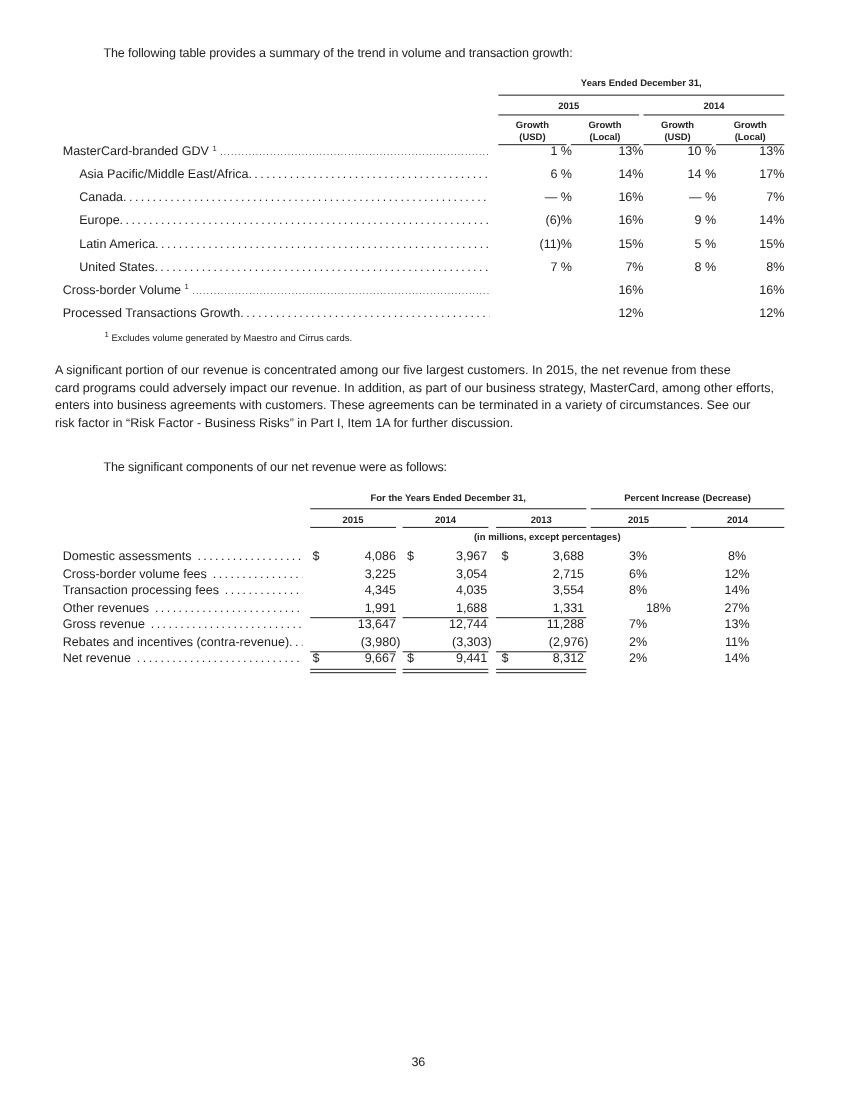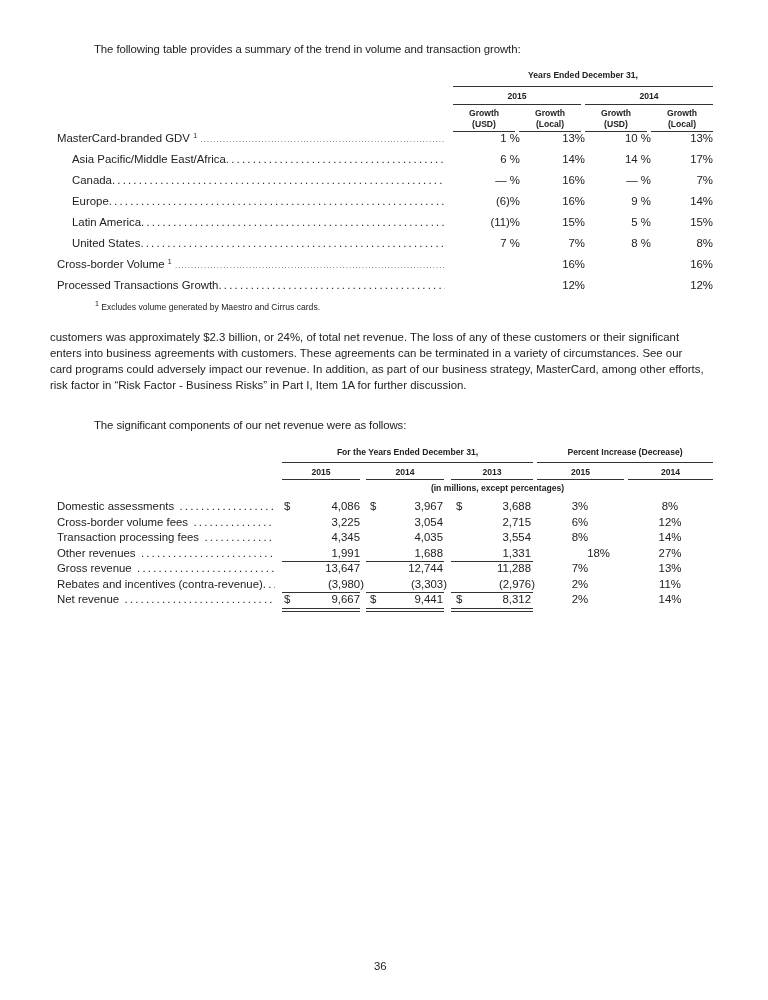--- a/index.html
+++ b/index.html
@@ -111,23 +111,23 @@
       </div>
     </div>
 
   <div class="abs fn" style="left:95px; top:302px;">
     <sup>1</sup>
     <span>Excludes volume generated by Maestro and Cirrus cards.</span>
   </div>
 </div>
 
 <div class="para" style="top:329px;" id="para">
-    <span>customers was approximately $2.3 billion, or 24%, of total net revenue.  The loss of any of these customers or their significant</span>
+    <span>A significant portion of our revenue is concentrated among our five largest customers.  In 2015, the net revenue from these</span>
+    <span>card programs could adversely impact our revenue.  In addition, as part of our business strategy, MasterCard, among other efforts,</span>
     <span>enters into business agreements with customers.  These agreements can be terminated in a variety of circumstances.  See our</span>
-    <span>card programs could adversely impact our revenue.  In addition, as part of our business strategy, MasterCard, among other efforts,</span>
     <span>risk factor in “Risk Factor - Business Risks” in Part I, Item 1A for further discussion.</span>
   </div>
 
 <div class="abs txt" style="left:50px; top:419px;">The significant components of our net revenue were as follows:</div>
 
 <div>
   <div class="abs hdr" style="left:282px; width:251px; top:447px;">For the Years Ended December 31,</div>
   <div class="abs hdr" style="left:537px; width:176px; top:447px;">Percent Increase (Decrease)</div>
   <div class="rule" style="left:282px; width:251px; top:462px;"></div>
   <div class="rule" style="left:537px; width:176px; top:462px;"></div>

